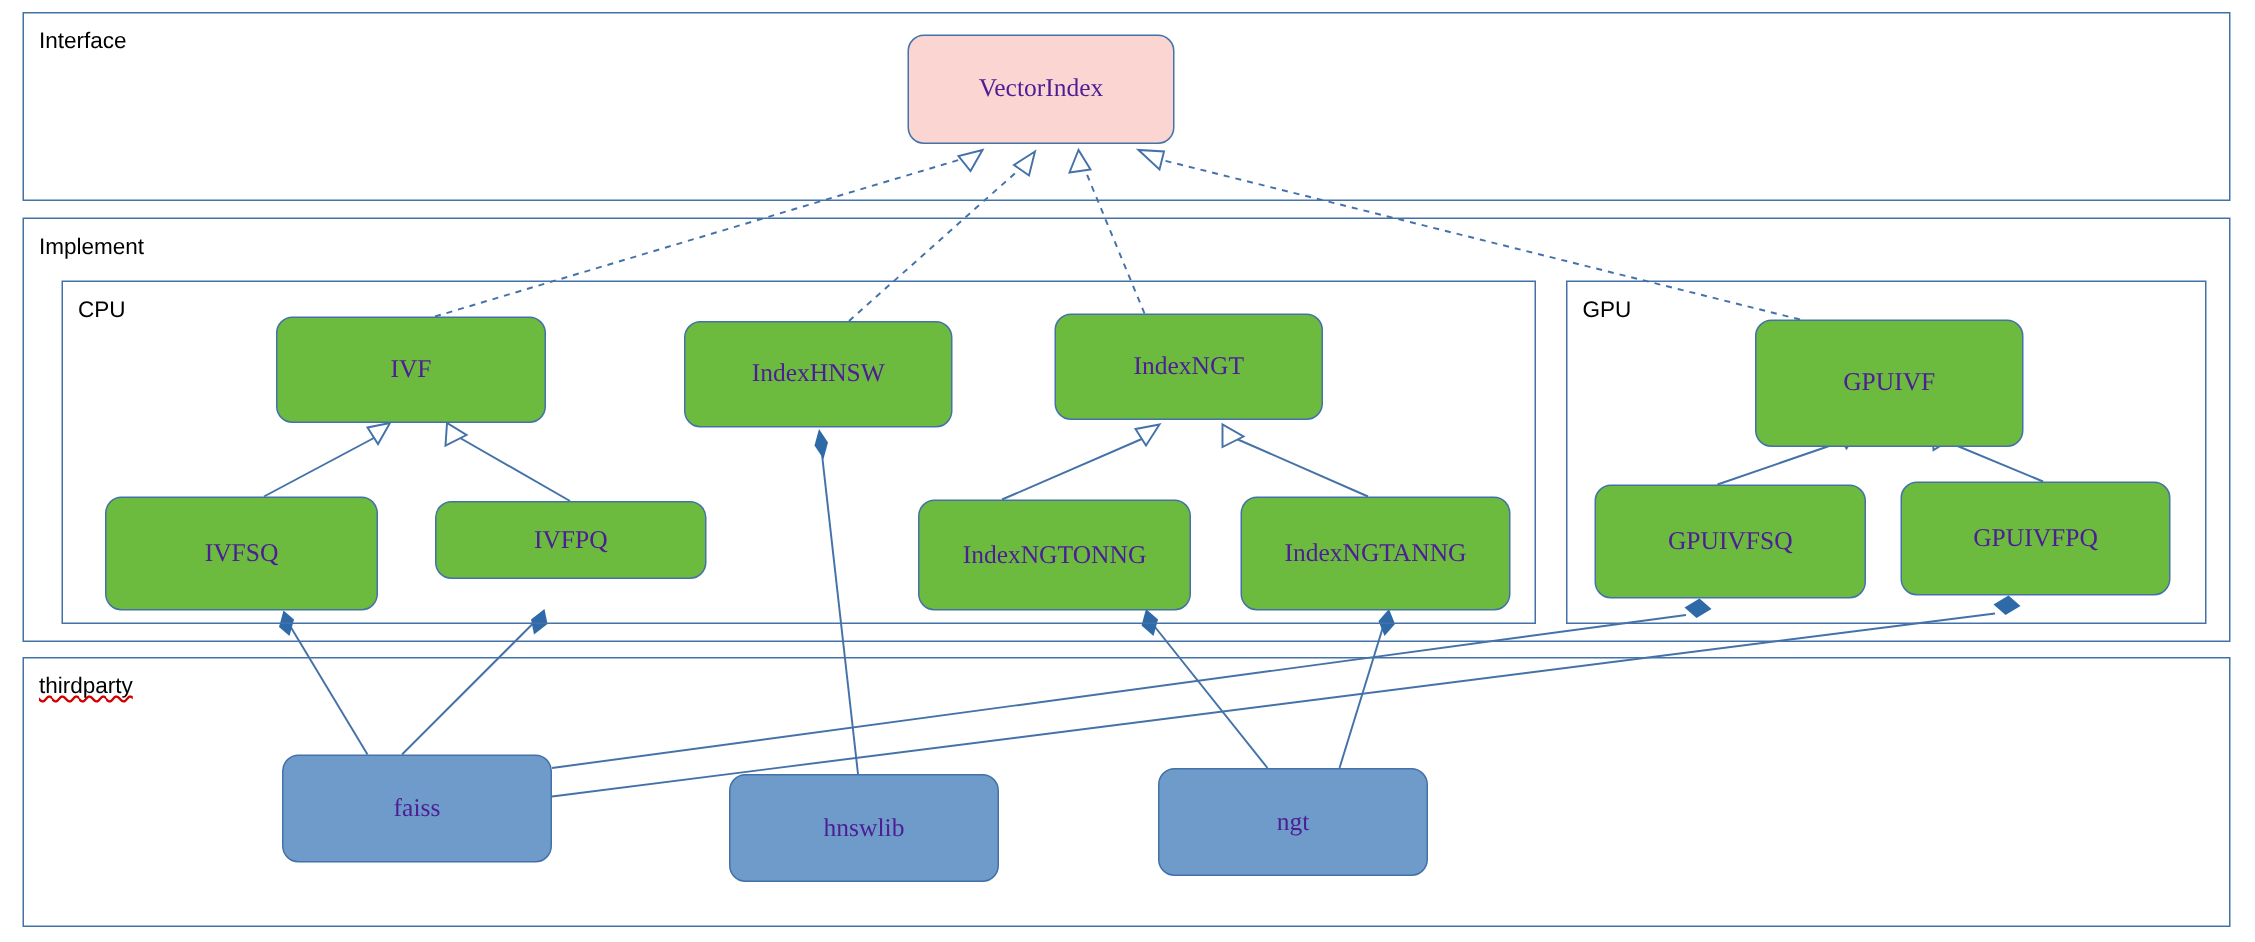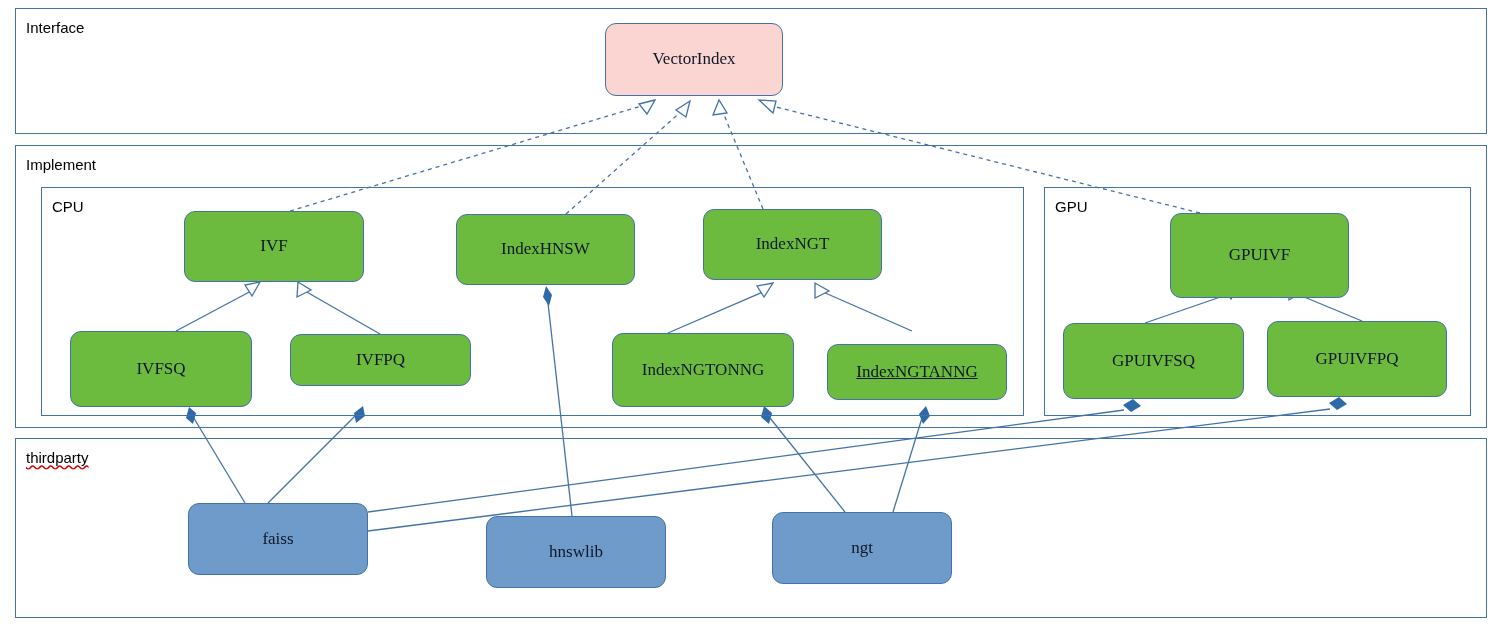--- a/index.html
+++ b/index.html
@@ -7,21 +7,21 @@
        font-family:"Liberation Sans",sans-serif;}
   #stage{position:absolute;left:0;top:0;width:1503px;height:628px;}
   svg#wires{position:absolute;left:0;top:0;width:1503px;height:628px;}
   .group{position:absolute;border:1px solid #4472a8;background:transparent;box-sizing:border-box;}
   .group-label{position:absolute;font-family:"Liberation Sans",sans-serif;
                font-size:15px;color:#000000;white-space:nowrap;}
   .group-label.misspelled{text-decoration:underline;text-decoration-color:#d40000;
                text-decoration-style:wavy;text-decoration-skip-ink:none;}
   .node{position:absolute;box-sizing:border-box;border:1px solid #4472a8;
         border-radius:11px;display:flex;align-items:center;justify-content:center;
-        font-family:"Liberation Serif",serif;font-size:17px;color:#0f172a;
+        font-family:"Liberation Serif",serif;font-size:17px;color:#4c1d95;
         text-align:center;line-height:1.1;}
   .node.iface{background:#fad5d2;}
   .node.impl{background:#6cbb3f;}
   .node.lib{background:#6e9bc9;}
 </style>
 </head>
 <body>
 
 <div id="stage">
 
@@ -114,21 +114,21 @@
 
   <div id="nodes-layer">
       <div class="node iface" style="left: 605px; top: 23px; width: 178px; height: 73px;">VectorIndex</div>
       <div class="node impl" style="left: 184px; top: 211px; width: 180px; height: 71px;">IVF</div>
       <div class="node impl" style="left: 456px; top: 214px; width: 179px; height: 71px;">IndexHNSW</div>
       <div class="node impl" style="left: 703px; top: 209px; width: 179px; height: 71px;">IndexNGT</div>
       <div class="node impl" style="left: 1170px; top: 213px; width: 179px; height: 85px;">GPUIVF</div>
       <div class="node impl" style="left: 70px; top: 331px; width: 182px; height: 76px;">IVFSQ</div>
       <div class="node impl" style="left: 290px; top: 334px; width: 181px; height: 52px;">IVFPQ</div>
       <div class="node impl" style="left: 612px; top: 333px; width: 182px; height: 74px;">IndexNGTONNG</div>
-      <div class="node impl" style="left: 827px; top: 344px; width: 180px; height: 56px; text-decoration: underline;">IndexNGTANNG</div>
+      <div class="node impl" style="left: 827px; top: 331px; width: 180px; height: 76px;">IndexNGTANNG</div>
       <div class="node impl" style="left: 1063px; top: 323px; width: 181px; height: 76px;">GPUIVFSQ</div>
       <div class="node impl" style="left: 1267px; top: 321px; width: 180px; height: 76px;">GPUIVFPQ</div>
       <div class="node lib" style="left: 188px; top: 503px; width: 180px; height: 72px;">faiss</div>
       <div class="node lib" style="left: 486px; top: 516px; width: 180px; height: 72px;">hnswlib</div>
       <div class="node lib" style="left: 772px; top: 512px; width: 180px; height: 72px;">ngt</div>
     </div>
 
 </div>
 
 </body></html>

